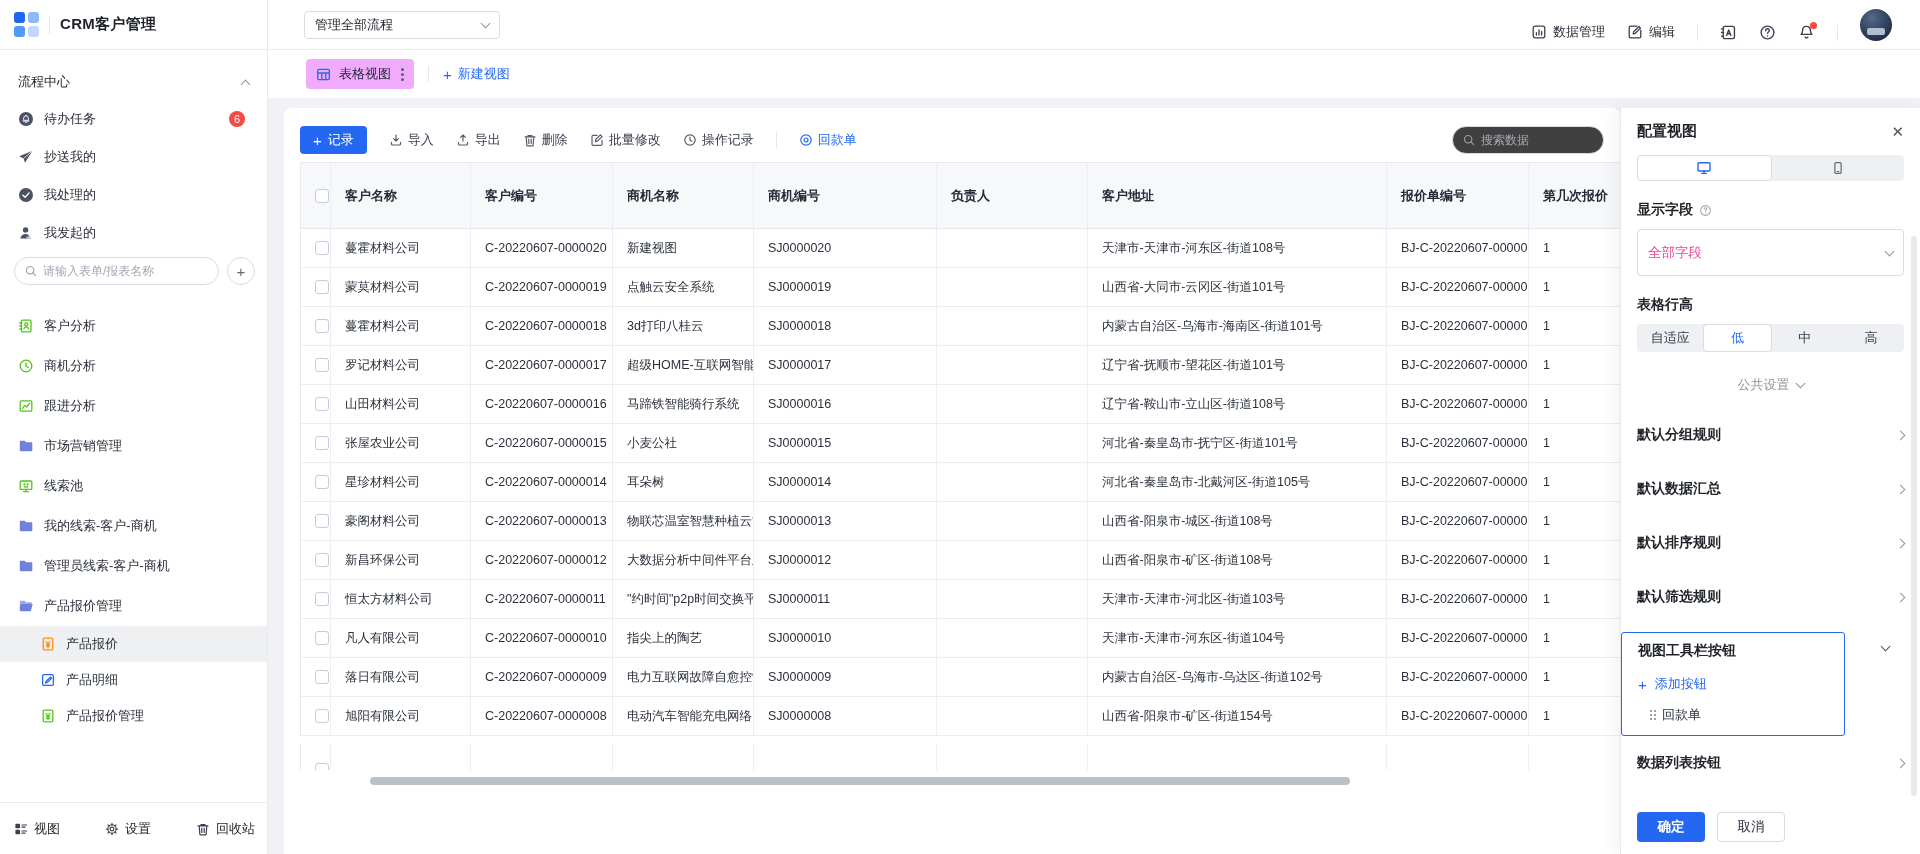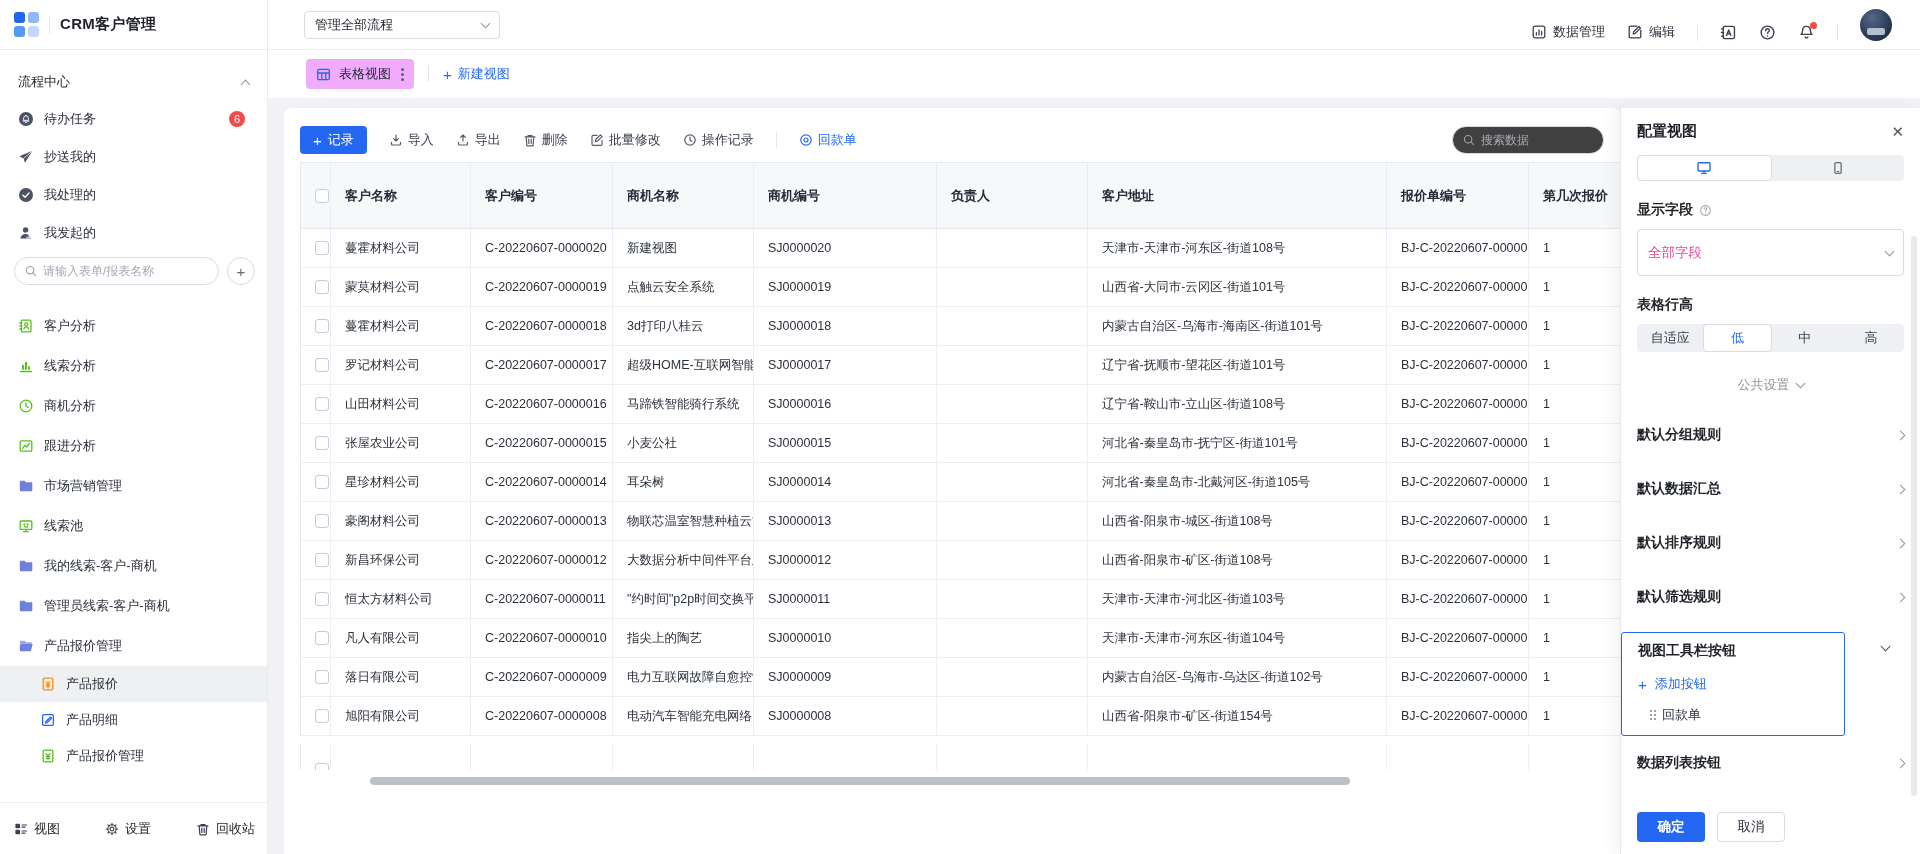--- a/index.html
+++ b/index.html
@@ -191,31 +191,20 @@
               <rect x="3.4" y="2.2" width="9.6" height="11.6" rx="1.2"></rect>
               <path d="M1.8 5h2M1.8 8h2M1.8 11h2"></path>
               <circle cx="8.2" cy="6.4" r="1.5"></circle>
               <path d="M5.9 10.9c.4-1.3 1.2-2 2.3-2s1.9.7 2.3 2"></path>
             </svg>
         </span>
         <span>客户分析</span>
       </div>
       <div class="sb-item">
         <span class="ic">
-          <svg width="16" height="16" viewBox="0 0 16 16">
-              <path d="M2.5 13.5h11" stroke="#52c41a" stroke-width="1.3" stroke-linecap="round"></path>
-              <rect x="4" y="7" width="2" height="4.6" fill="#52c41a"></rect>
-              <rect x="7" y="4" width="2" height="7.6" fill="#52c41a"></rect>
-              <rect x="10" y="8.4" width="2" height="3.2" fill="#52c41a"></rect>
-            </svg>
-        </span>
-        <span>线索分析</span>
-      </div>
-      <div class="sb-item">
-        <span class="ic">
           <svg width="16" height="16" viewBox="0 0 16 16" fill="none" stroke="#52c41a" stroke-width="1.3" stroke-linecap="round" stroke-linejoin="round">
               <circle cx="8" cy="8" r="5.8"></circle>
               <path d="M8 4.8V8l2.3 1.5"></path>
             </svg>
         </span>
         <span>商机分析</span>
       </div>
       <div class="sb-item">
         <span class="ic">
           <svg width="16" height="16" viewBox="0 0 16 16" fill="none" stroke="#52c41a" stroke-width="1.3" stroke-linecap="round" stroke-linejoin="round">

